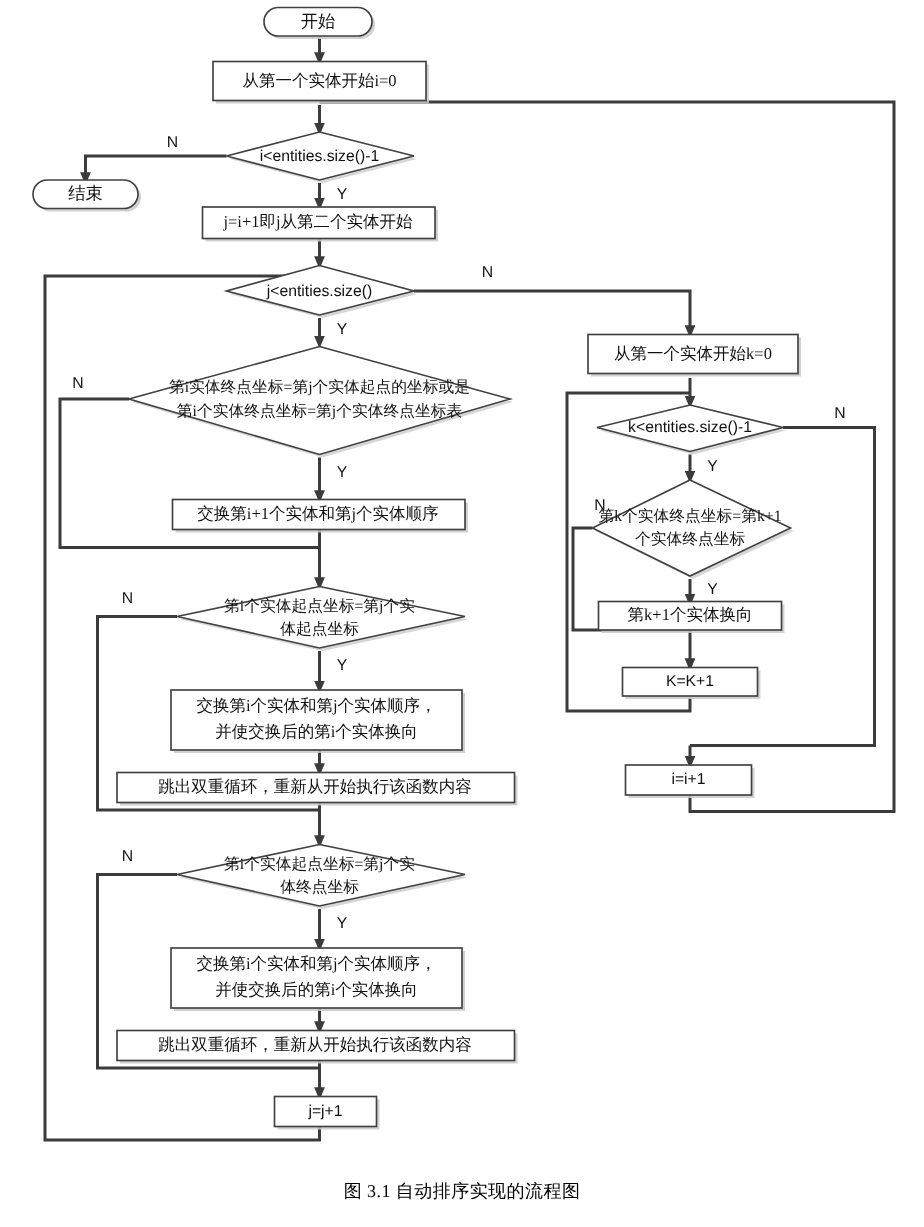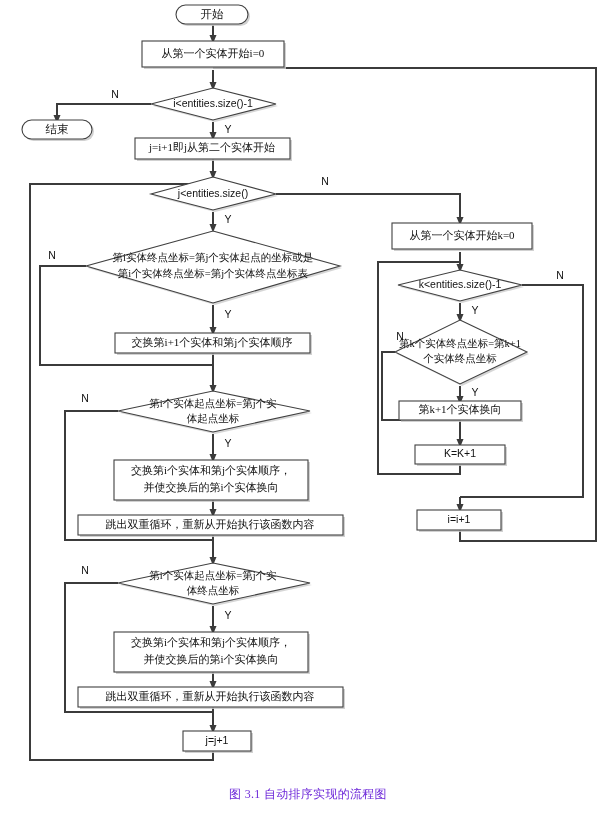--- a/index.html
+++ b/index.html
@@ -83,21 +83,21 @@
     dominant-baseline: middle;
   }
   .caption {
     position: absolute;
     left: 0;
     right: 0;
     top: 786px;
     text-align: center;
     font-family: "Liberation Serif", "DejaVu Serif", serif;
     font-size: 12px;
-    color: #6d28d9;
+    color: #000000;
     letter-spacing: 0.3px;
   }
 </style>
 </head>
 <body>
 
 <div id="flow-root">
   <svg class="flow" viewBox="0 0 616 818" xmlns="http://www.w3.org/2000/svg">
     <defs>
       <marker id="arr" markerWidth="9" markerHeight="9" refX="4.2" refY="3.6" orient="auto" markerUnits="userSpaceOnUse">

